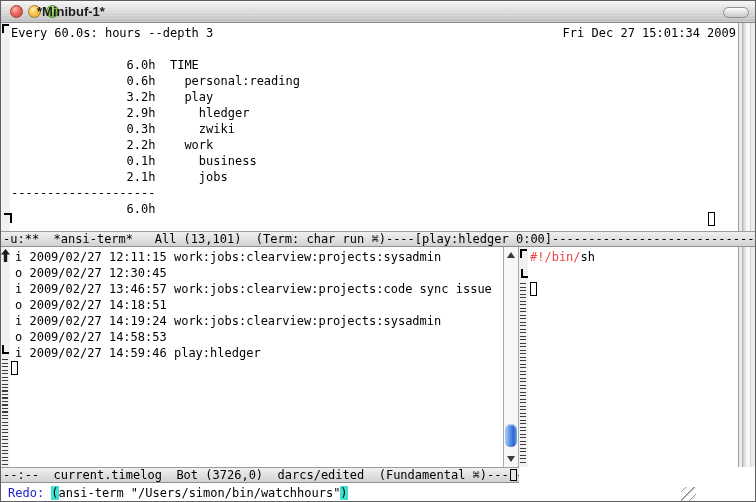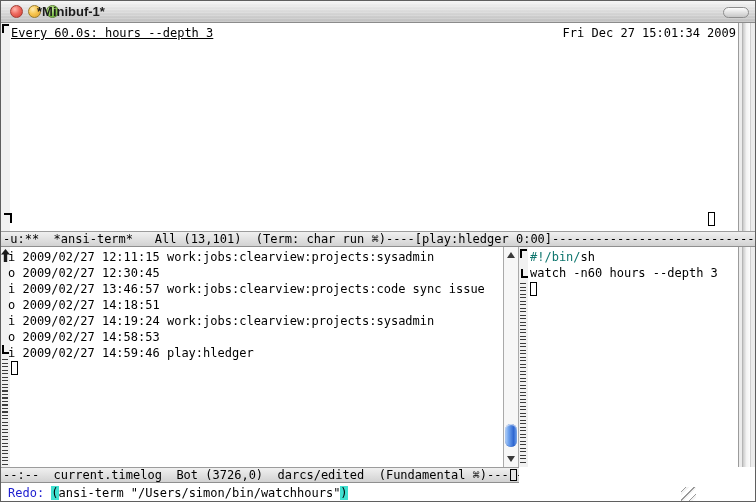--- a/index.html
+++ b/index.html
@@ -51,21 +51,21 @@
   .tri-up{width:0;height:0;border-left:4px solid rgba(0,0,0,0);border-right:4px solid rgba(0,0,0,0);border-bottom:6px solid #3a3a3a;}
   .tri-down{width:0;height:0;border-left:4px solid rgba(0,0,0,0);border-right:4px solid rgba(0,0,0,0);border-top:6px solid #3a3a3a;}
   .thumb{position:absolute;left:1px;width:12px;height:23px;border-radius:6px;
     background:linear-gradient(90deg,#b8d4f9 0%,#6fa3ee 30%,#2e66d0 72%,#79a9ef 100%);
     box-shadow:inset 0 1px 1px rgba(255,255,255,.8),inset 0 0 1px #1c4ba8;}
 
   
   .minibuf{position:absolute;left:0;top:482px;width:696px;height:20px;background:#fff;}
   .prompt-blue{color:#2020d0;}
   .paren-hl{background:#40e0d0;}
-  .sh-red{color:#0f766e;}
+  .sh-red{color:#ef4444;}
 
   .grip{position:absolute;right:1px;bottom:1px;width:15px;height:15px;background:
     repeating-linear-gradient(135deg,rgba(0,0,0,0) 0 3px,#9a9a9a 3px 4px,#f4f4f4 4px 6px);}
 </style>
 </head>
 <body>
 
 <div class="screen">
 
   <div class="titlebar">
@@ -75,38 +75,48 @@
       <span class="tbtn tgreen"></span>
     </div>
     <div class="wtitle">*Minibuf-1*</div>
     <div class="capsule"></div>
   </div>
 
   <div class="pane" style="left:0;top:22px;width:756px;height:208px;">
     <div class="fringe"></div>
     <div class="abs angle-tl" style="left:1px;top:1px;"></div>
     <div class="abs angle-tr-down" style="left:3px;top:190px;"></div>
-    <div class="abs mono" style="left:10px;top:2px;text-decoration:underline;">Every 60.0s: hours --depth 3</div>
+    <div class="abs mono" style="left:10px;top:2px;">Every 60.0s: hours --depth 3</div>
     <div class="abs mono" style="right:21px;top:2px;">Fri Dec 27 15:01:34 2009</div>
+    <div class="abs mono" style="left:10px;top:34px;">                6.0h  TIME
+                0.6h    personal:reading
+                3.2h    play
+                2.9h      hledger
+                0.3h      zwiki
+                2.2h    work
+                0.1h      business
+                2.1h      jobs
+--------------------
+                6.0h</div>
     <div class="abs hcursor" style="left:707px;top:189px;"></div>
     <div class="strip" style="left:737px;top:0;height:208px;">
       <div class="track"></div>
     </div>
   </div>
 
   <div class="modeline" style="left:0;top:230px;width:756px;">-u:**  *ansi-term*   All (13,101)  (Term: char run ⌘)----[play:hledger 0:00]------------------------------</div>
 
   <div class="pane" style="left:0;top:246px;width:502px;height:220px;">
     <div class="fringe"></div>
     <svg class="abs" style="left:0;top:2px;" width="9" height="13" viewBox="0 0 9 13">
       <path d="M4.5 0 L9 5.5 H6.2 V13 H2.8 V5.5 H0 Z" fill="#1a1a1a"></path>
     </svg>
     <div class="abs angle-bl" style="left:1px;top:98px;"></div>
     <div class="abs emptydash" style="left:1px;top:112px;height:106px;"></div>
-    <div class="abs mono" style="left:7px;top:2px;">i 2009/02/27 12:11:15 work:jobs:clearview:projects:sysadmin
+    <div class="abs mono" style="left:14px;top:2px;">i 2009/02/27 12:11:15 work:jobs:clearview:projects:sysadmin
 o 2009/02/27 12:30:45
 i 2009/02/27 13:46:57 work:jobs:clearview:projects:code sync issue
 o 2009/02/27 14:18:51
 i 2009/02/27 14:19:24 work:jobs:clearview:projects:sysadmin
 o 2009/02/27 14:58:53
 i 2009/02/27 14:59:46 play:hledger</div>
     <div class="abs hcursor" style="left:10px;top:114px;"></div>
   </div>
 
   <div class="sbar" style="left:502px;top:246px;width:16px;height:220px;">
@@ -118,21 +128,20 @@
         <div class="tri-down"></div>
       </div>
   </div>
 
   <div class="pane" style="left:518px;top:246px;width:238px;height:220px;">
     <div class="fringe"></div>
     <div class="abs angle-tl" style="left:1px;top:2px;"></div>
     <div class="abs angle-bl" style="left:2px;top:22px;"></div>
     <div class="abs emptydash" style="left:1px;top:36px;height:182px;"></div>
     <div class="abs mono" style="left:11px;top:2px;"><span class="sh-red">#!/bin/</span><span>sh</span></div>
-    <div class="abs mono" style="left:11px;top:18px;">watch -n60 hours --depth 3</div>
     <div class="abs hcursor" style="left:11px;top:35px;"></div>
     <div class="strip" style="left:219px;top:0;height:220px;">
       <div class="track"></div>
     </div>
   </div>
 
   <div class="modeline" style="left:0;top:466px;width:518px;">--:--  current.timelog  Bot (3726,0)  darcs/edited  (Fundamental ⌘)----------</div>
   <div class="junctionbox" style="left:509px;top:468px;"></div>
 
   <div class="minibuf">

